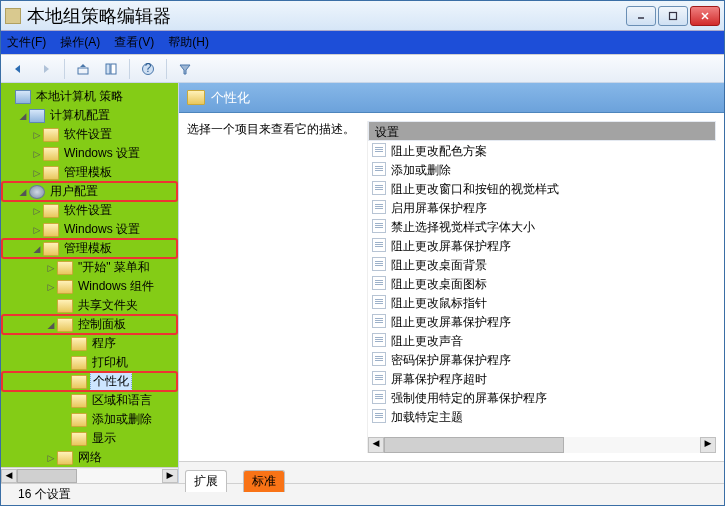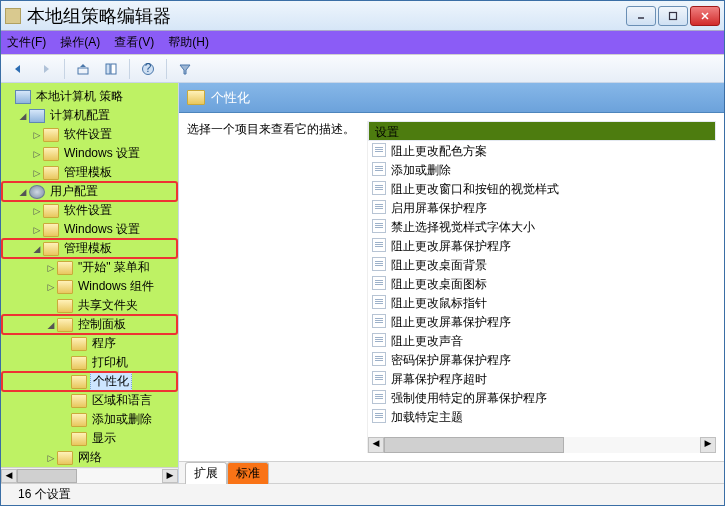--- a/index.html
+++ b/index.html
@@ -5,29 +5,29 @@
 * { box-sizing: border-box; margin: 0; padding: 0; font-family: "Microsoft YaHei", "SimSun", sans-serif; font-size: 12px; }
 body { background: #fff; width: 725px; height: 506px; overflow: hidden; border: 1px solid #3a6ea5; }
 
 .titlebar { height: 30px; background: linear-gradient(#eef5fc, #d6e6f7); display: flex; align-items: center; padding: 0 4px; border-bottom: 1px solid #aac; }
 .titlebar .app-icon { width: 16px; height: 16px; margin-right: 6px; background: #d9c98f; border: 1px solid #b0a060; }
 .titlebar .title { flex: 1; color: #000; font-size: 18px; }
 .winbtns { display: flex; gap: 2px; }
 .winbtn { width: 30px; height: 20px; background: linear-gradient(#f0f5fb,#cfe0f3); border: 1px solid #6a8fb5; border-radius: 3px; display: flex; align-items: center; justify-content: center; color: #334; font-size: 11px; cursor: pointer; }
 .winbtn.close { background: linear-gradient(#f08080,#d12b2b); color: #fff; border-color: #a01818; }
 
-.menubar { height: 24px; background: #8b5cf6; border-bottom: 1px solid #d0d0d0; display: flex; align-items: center; padding: 0 6px; gap: 14px; }
+.menubar { height: 24px; background: #1d4ed8; border-bottom: 1px solid #d0d0d0; display: flex; align-items: center; padding: 0 6px; gap: 14px; }
 .menubar span { cursor: pointer; }
 
 .toolbar { height: 28px; background: linear-gradient(#f9fbfe,#e7eef7); border-bottom: 1px solid #c9d6e8; display: flex; align-items: center; padding: 0 4px; gap: 2px; }
 .tb { width: 26px; height: 22px; display: flex; align-items: center; justify-content: center; border: 1px solid transparent; cursor: pointer; border-radius: 2px; }
 .sep { width: 1px; height: 20px; background: #c7d4e4; margin: 0 3px; }
 
 .workspace { display: flex; height: 400px; }
-.tree-pane { width: 178px; border-right: 1px solid #c9d6e8; background: #bef264; position: relative; overflow: hidden; }
+.tree-pane { width: 178px; border-right: 1px solid #c9d6e8; background: #84cc16; position: relative; overflow: hidden; }
 .tree { padding: 4px 2px; overflow: hidden; height: 384px; }
 .tree-row { display: flex; align-items: center; height: 19px; cursor: pointer; white-space: nowrap; }
 .tree-row .twisty { width: 12px; text-align: center; color: #555; font-size: 9px; }
 .tree-row .icon { width: 16px; height: 14px; margin-right: 3px; flex-shrink: 0; }
 .folder-icon { background: linear-gradient(#fff1b8,#e8c75e); border: 1px solid #caa93a; border-radius: 1px; }
 .gear-icon { background: radial-gradient(#cfd8e4,#7a8ca3); border-radius: 50%; border: 1px solid #6b7c92; }
 .pc-icon { background: linear-gradient(#d5e6f9,#8fb4dc); border: 1px solid #5f88b3; }
 .hl-row { position: relative; }
 .hl-row::after { content: ""; position: absolute; inset: -1px -2px; border: 2px solid #e33; border-radius: 3px; pointer-events: none; }
 .selected .label { background: #cde6ff; border: 1px dotted #7aa7d4; padding: 0 2px; }
@@ -38,32 +38,32 @@
 .hscroll .track { flex: 1; height: 14px; background: #f7f7f7; position: relative; }
 .hscroll .thumb { position: absolute; left: 0; width: 60px; height: 100%; background: #d0d0d0; border: 1px solid #b0b0b0; cursor: pointer; }
 
 .details-pane { flex: 1; display: flex; flex-direction: column; background: #fff; }
 .header-strip { height: 30px; background: linear-gradient(#86b7e8,#6ca2db); display: flex; align-items: center; padding: 0 8px; border-bottom: 1px solid #4d85bc; }
 .header-strip .folder-icon { width: 18px; height: 15px; margin-right: 6px; }
 .header-strip .title { color: #fff; font-size: 13px; }
 .content-row { flex: 1; display: flex; padding: 8px; overflow: hidden; }
 .desc-col { width: 180px; padding-right: 8px; }
 .sett-col { flex: 1; display: flex; flex-direction: column; border-left: 1px solid #eee; }
-.sett-header { height: 20px; background: #4d7c0f; border: 1px solid #e4e9f1; padding: 2px 6px; margin-bottom: 2px; }
+.sett-header { height: 20px; background: #a3a3a3; border: 1px solid #e4e9f1; padding: 2px 6px; margin-bottom: 2px; }
 .sett-list { flex: 1; overflow: hidden; position: relative; }
 .sett-item { display: flex; align-items: flex-start; height: 19px; padding: 0 4px; cursor: pointer; white-space: nowrap; }
 .file-icon { width: 14px; height: 14px; border: 1px solid #b7c4d4; background: #fff; margin-right: 5px; position: relative; }
 .file-icon::before { content: ""; position: absolute; top: 3px; left: 2px; width: 8px; height: 1px; background: #9db1c9; box-shadow: 0 2px #9db1c9, 0 4px #9db1c9; }
 .hscroll2 { height: 16px; background: #f0f0f0; display: flex; }
 .hscroll2 .arrow { width: 16px; background: #e4e4e4; border: 1px solid #c0c0c0; text-align: center; font-size: 9px; cursor: pointer; }
 .hscroll2 .track { flex: 1; background: #f7f7f7; position: relative; }
 .hscroll2 .thumb { position: absolute; left: 0; width: 180px; height: 100%; background: #d0d0d0; border: 1px solid #b0b0b0; cursor: pointer; }
 
 .tabs { height: 22px; padding-left: 6px; display: flex; align-items: flex-end; border-top: 1px solid #d0d0d0; background: #f4f4f4; }
-.tab { padding: 2px 8px; border: 1px solid #c0c0c0; border-bottom: none; background: #fff; margin-right: 0; border-radius: 3px 3px 0 0; cursor: pointer; position: relative; top: 1px; }
+.tab { padding: 2px 8px; border: 1px solid #c0c0c0; border-bottom: none; background: #fff; margin-right: 16px; border-radius: 3px 3px 0 0; cursor: pointer; position: relative; top: 9px; }
 .tab.inactive { background: #f97316; }
 
 .statusbar { height: 22px; background: #f4f4f4; border-top: 1px solid #d0d0d0; display: flex; align-items: center; padding: 0 17px; }
 
 svg { display: block; }
 </style>
 </head>
 <body>
 
 <div class="titlebar">

